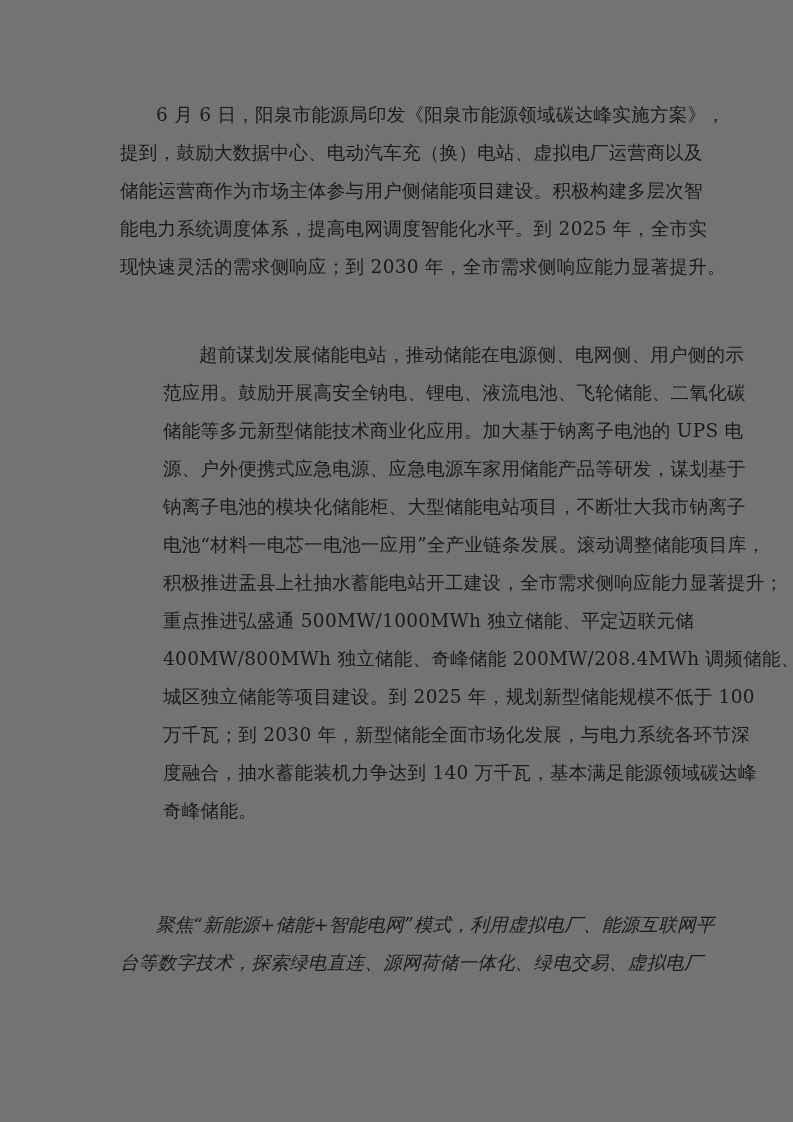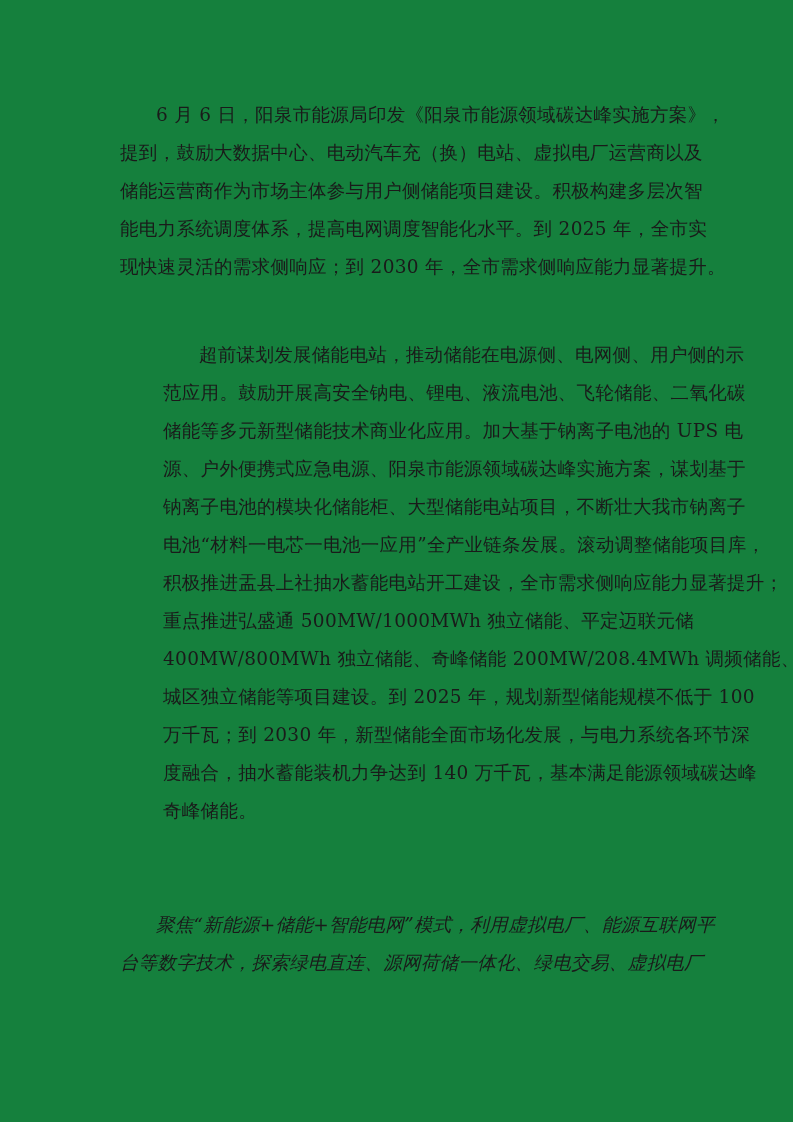--- a/index.html
+++ b/index.html
@@ -1,18 +1,18 @@
 <!DOCTYPE html>
 <html><head>
 <meta charset="utf-8">
 <style>
   html, body { margin: 0; padding: 0; background: #ffffff; }
   body { width: 793px; height: 1122px; position: relative; overflow: hidden;
          font-family: "DejaVu Serif", "Liberation Serif", serif; color: #1a1a1a; }
-  .page { position: absolute; left: 0; top: 0; width: 793px; height: 1122px; background: #15803d; }
+  .page { position: absolute; left: 0; top: 0; width: 793px; height: 1122px; background: #737373; }
   .para { position: absolute; left: 120px; width: 552px; }
   .line { display: block; height: 38px; line-height: 38px; font-size: 18.5px;
           white-space: nowrap; letter-spacing: 0.3px; }
   .line.first { padding-left: 36px; }
   .line.justify { text-align: justify; text-align-last: justify; }
 </style>
 </head>
 <body>
 
 <div class="page">
@@ -22,21 +22,21 @@
     <span class="line justify">提到，鼓励大数据中心、电动汽车充（换）电站、虚拟电厂运营商以及</span>
     <span class="line justify">储能运营商作为市场主体参与用户侧储能项目建设。积极构建多层次智</span>
     <span class="line justify">能电力系统调度体系，提高电网调度智能化水平。到 2025 年，全市实</span>
     <span class="line justify">现快速灵活的需求侧响应；到 2030 年，全市需求侧响应能力显著提升。</span>
   </div>
 
   <div class="para" style="top:336px;margin-left:43px;">
     <span class="line first justify">超前谋划发展储能电站，推动储能在电源侧、电网侧、用户侧的示</span>
     <span class="line justify">范应用。鼓励开展高安全钠电、锂电、液流电池、飞轮储能、二氧化碳</span>
     <span class="line justify">储能等多元新型储能技术商业化应用。加大基于钠离子电池的 UPS  电</span>
-    <span class="line justify">源、户外便携式应急电源、阳泉市能源领域碳达峰实施方案，谋划基于</span>
+    <span class="line justify">源、户外便携式应急电源、应急电源车家用储能产品等研发，谋划基于</span>
     <span class="line justify">钠离子电池的模块化储能柜、大型储能电站项目，不断壮大我市钠离子</span>
     <span class="line justify">电池“材料一电芯一电池一应用”全产业链条发展。滚动调整储能项目库，</span>
     <span class="line justify">积极推进盂县上社抽水蓄能电站开工建设，全市需求侧响应能力显著提升；</span>
     <span class="line">重点推进弘盛通 500MW/1000MWh 独立储能、平定迈联元储</span>
     <span class="line justify">400MW/800MWh 独立储能、奇峰储能 200MW/208.4MWh 调频储能、</span>
     <span class="line justify">城区独立储能等项目建设。到 2025 年，规划新型储能规模不低于 100</span>
     <span class="line justify">万千瓦；到 2030 年，新型储能全面市场化发展，与电力系统各环节深</span>
     <span class="line justify">度融合，抽水蓄能装机力争达到 140 万千瓦，基本满足能源领域碳达峰</span>
     <span class="line">奇峰储能。</span>
   </div>

